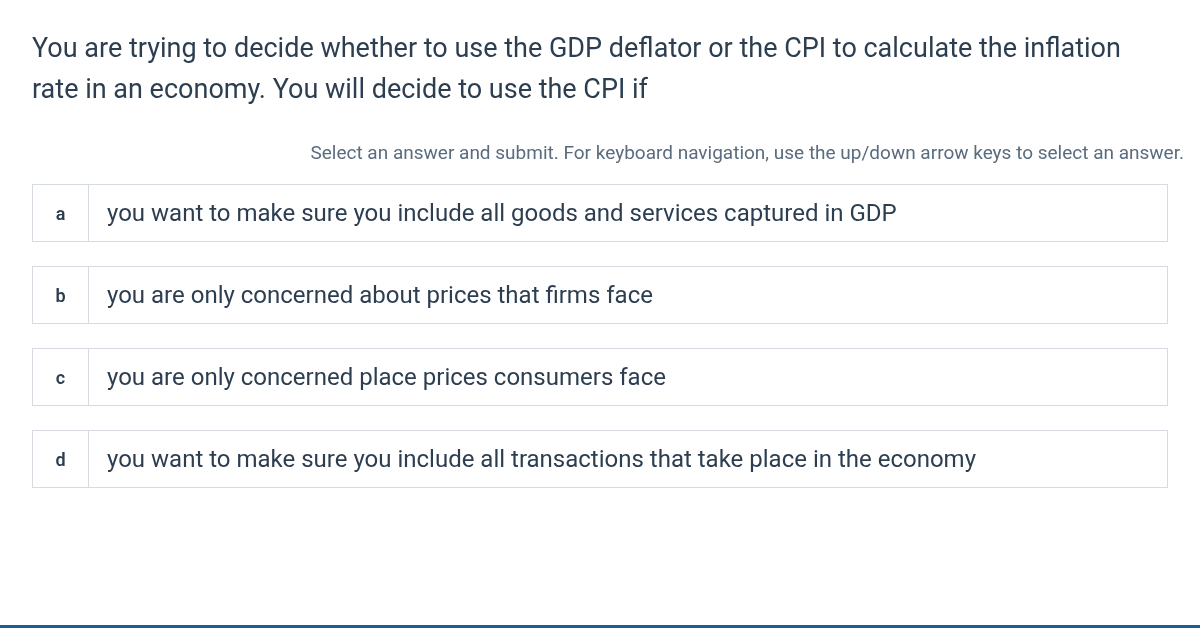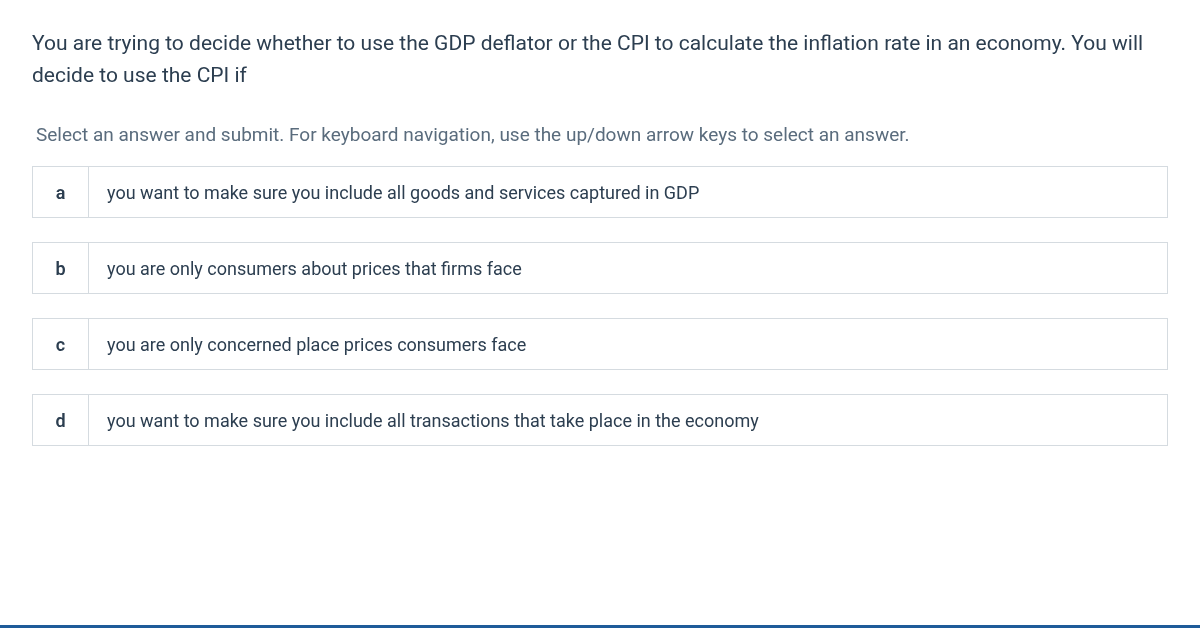--- a/index.html
+++ b/index.html
@@ -12,32 +12,33 @@
       background: #ffffff;
       width: 1200px;
       height: 628px;
       color: #2c3e50;
       position: relative;
     }
     .question-container {
       padding: 28px 32px 0 32px;
     }
     .question-text {
-      font-size: 21px;
+      font-size: 27px;
       line-height: 1.5;
       color: #2c3e50;
       font-weight: 400;
     }
     .instruction-text {
       font-size: 19px;
       color: #5a6c7d;
-      padding: 0 36px;
+      padding: 0 16px;
       margin-top: 32px;
       margin-bottom: 20px;
       font-weight: 400;
+      text-align: right;
     }
     .options-container {
       padding: 0 32px;
     }
     .option-row {
       display: flex;
       border: 1px solid #d5dbe0;
       margin-bottom: 24px;
       min-height: 52px;
       cursor: pointer;
@@ -50,21 +51,21 @@
       border-right: 1px solid #d5dbe0;
       font-size: 18px;
       font-weight: 600;
       color: #2c3e50;
     }
     .option-text {
       flex: 1;
       display: flex;
       align-items: center;
       padding: 14px 18px;
-      font-size: 18px;
+      font-size: 24px;
       color: #2c3e50;
       font-weight: 400;
     }
     .bottom-border {
       position: absolute;
       bottom: 0;
       left: 0;
       right: 0;
       height: 3px;
       background: #1e5b99;
@@ -79,21 +80,21 @@
 
 <p class="instruction-text">Select an answer and submit. For keyboard navigation, use the up/down arrow keys to select an answer.</p>
 
 <div class="options-container">
   <div class="option-row">
     <div class="option-letter">a</div>
     <div class="option-text">you want to make sure you include all goods and services captured in GDP</div>
   </div>
   <div class="option-row">
     <div class="option-letter">b</div>
-    <div class="option-text">you are only consumers about prices that firms face</div>
+    <div class="option-text">you are only concerned about prices that firms face</div>
   </div>
   <div class="option-row">
     <div class="option-letter">c</div>
     <div class="option-text">you are only concerned place prices consumers face</div>
   </div>
   <div class="option-row">
     <div class="option-letter">d</div>
     <div class="option-text">you want to make sure you include all transactions that take place in the economy</div>
   </div>
 </div>

